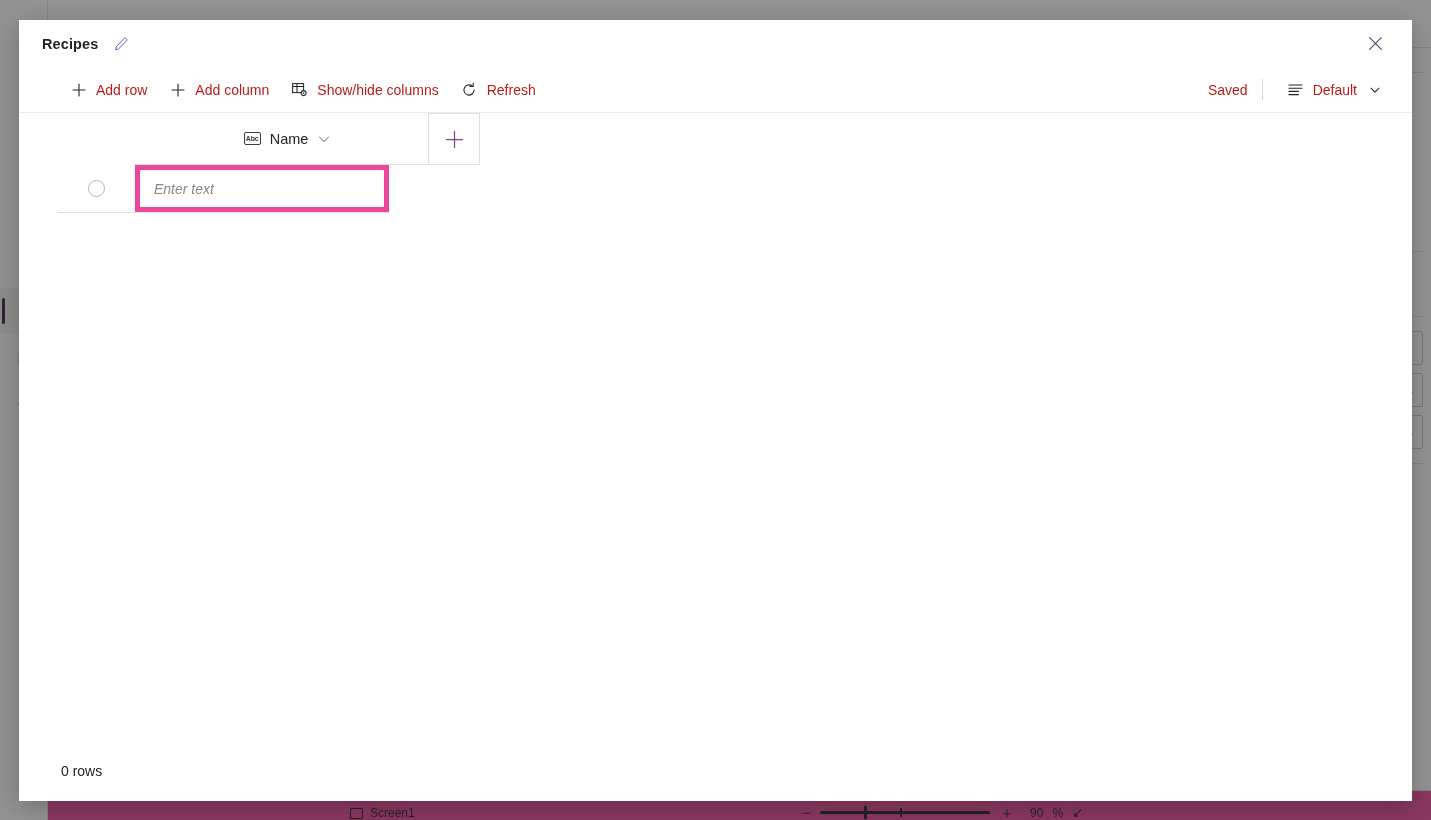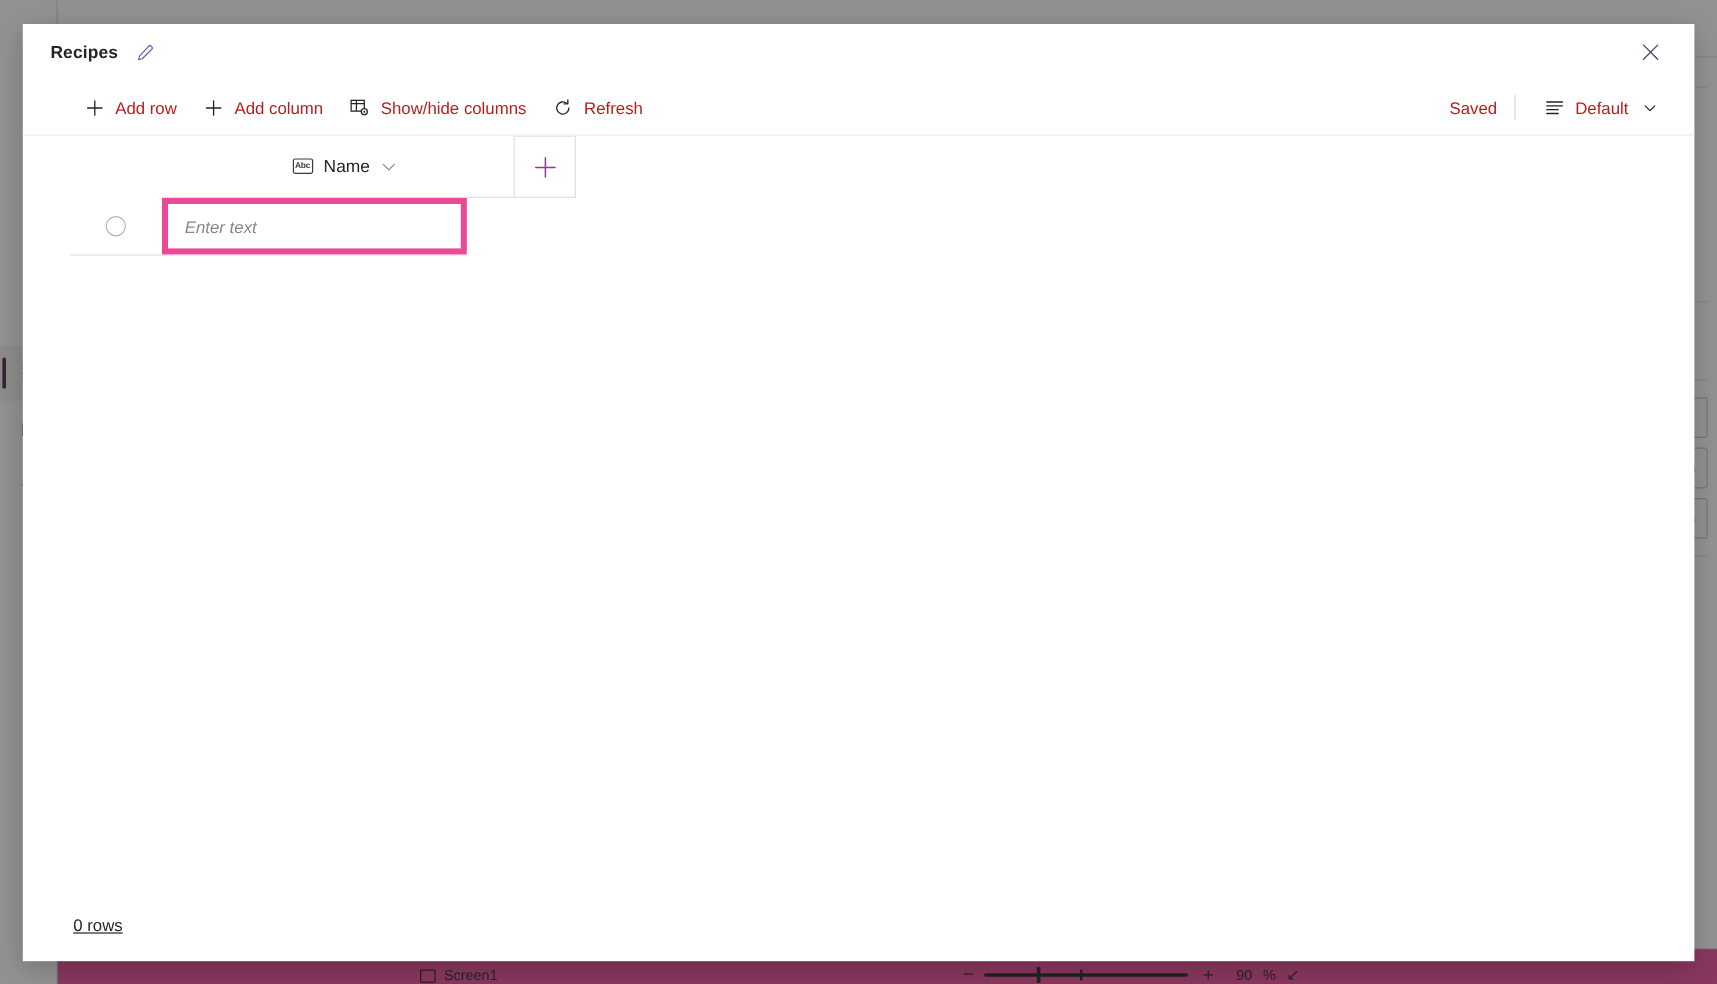--- a/index.html
+++ b/index.html
@@ -248,21 +248,21 @@
   }
   .row-text-input::placeholder {
     color: #8a8886; font-style: italic;
   }
 
   .dlg-footer {
     height: 60px; flex: none;
     display: flex; align-items: center;
     padding-left: 42px;
   }
-  .rows-count { font-size: 14px; color: #242424; text-decoration: underline; }
+  .rows-count { font-size: 14px; color: #242424; }
 </style>
 </head>
 <body>
 
 <div id="app-background">
 
   <div class="bg-purple-tab"></div>
 
   <div class="bg-left-rail">
     <div style="height:150px"></div>

